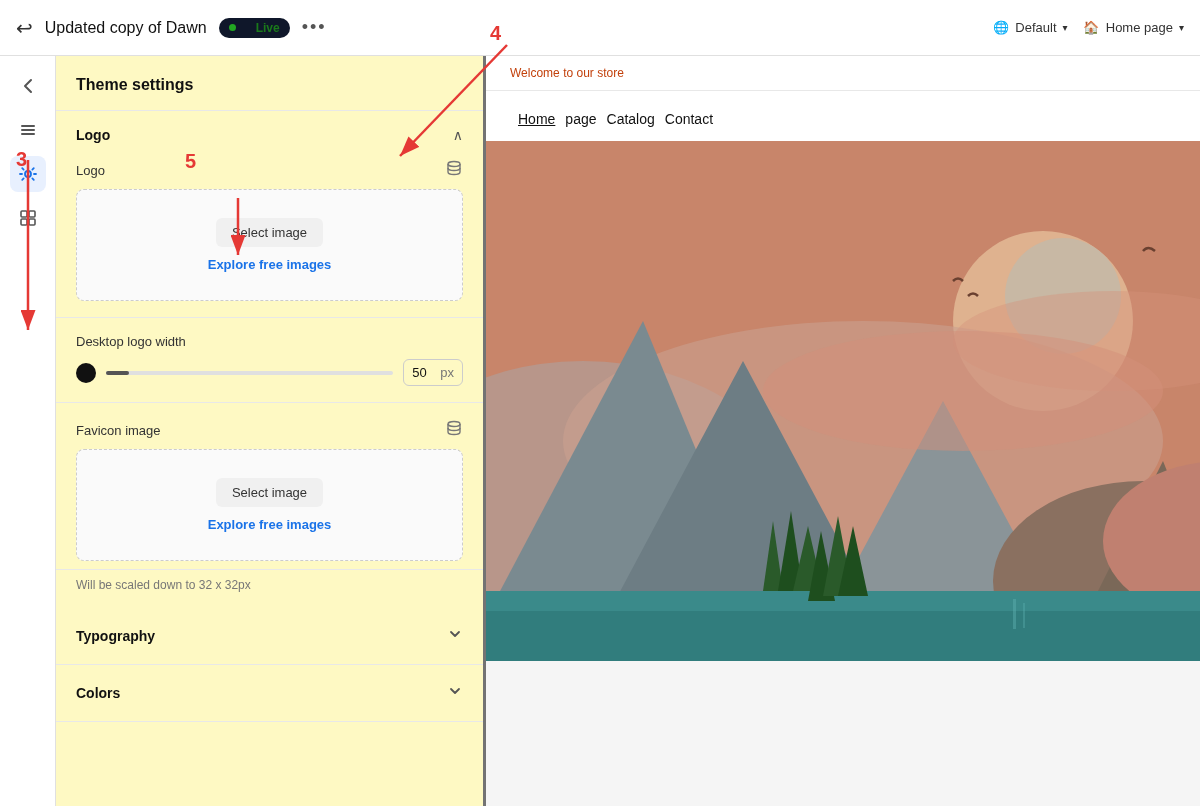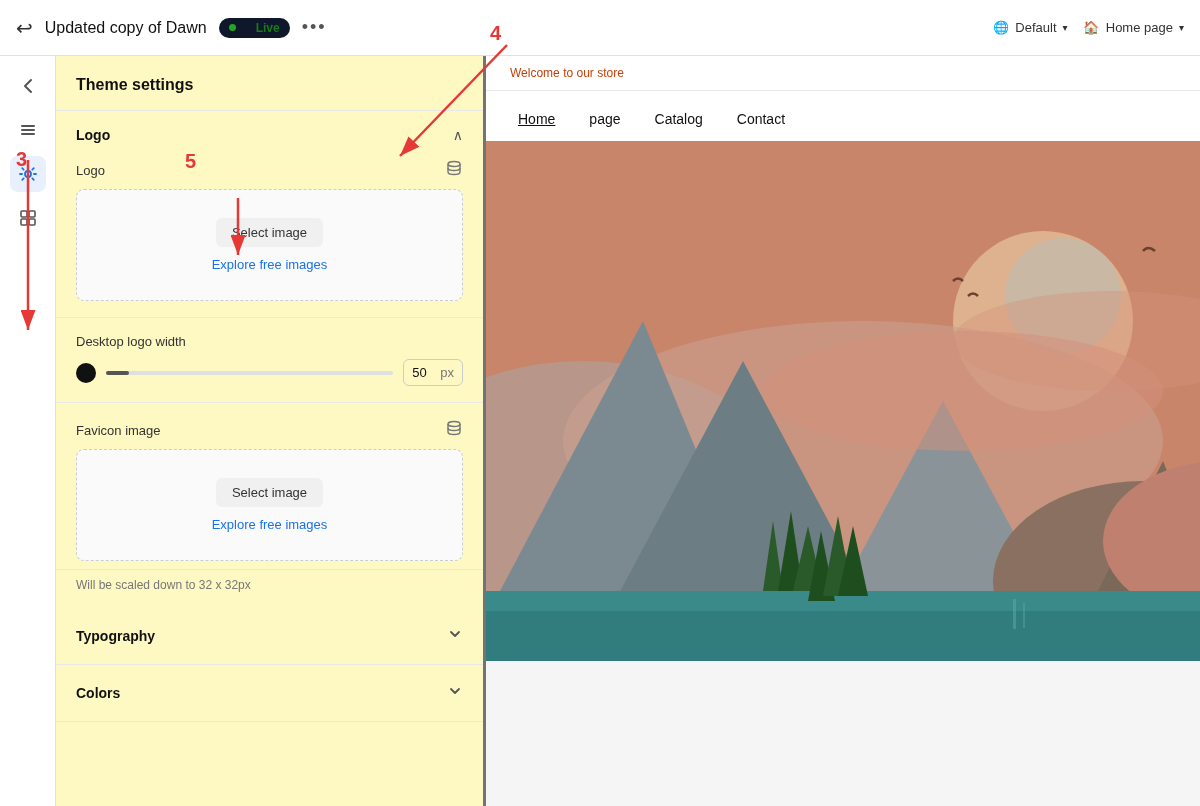--- a/index.html
+++ b/index.html
@@ -70,21 +70,21 @@
     
     .upload-box {
       border: 1.5px dashed #ccc; border-radius: 8px;
       display: flex; flex-direction: column; align-items: center; justify-content: center;
       padding: 28px 20px; gap: 10px; background: #fafafa;
     }
     .select-image-btn {
       background: #f0f0f0; border: none; border-radius: 6px;
       padding: 7px 16px; font-size: 13px; color: #333; cursor: pointer; font-weight: 500;
     }
-    .explore-link { font-size: 13px; color: #1a73e8; cursor: pointer; text-decoration: none; }
+    .explore-link { font-size: 13px; color: #1a73e8; cursor: pointer; text-decoration: none; font-weight: bold; }
 
     
     .width-section { padding: 16px 20px; border-bottom: 1px solid #e8e8e8; }
     .width-label { font-size: 13px; color: #333; margin-bottom: 10px; }
     .slider-row { display: flex; align-items: center; gap: 10px; }
     .slider-circle { width: 20px; height: 20px; background: #111; border-radius: 50%; flex-shrink: 0; }
     .slider-track {
       flex: 1; height: 4px; background: #e0e0e0; border-radius: 2px; position: relative;
     }
     .slider-fill { width: 8%; height: 100%; background: #555; border-radius: 2px; }
@@ -115,21 +115,21 @@
       padding: 10px 24px; font-size: 12px; color: #c2410c; flex-shrink: 0;
     }
     .preview-content { flex: 1; overflow: hidden; position: relative; }
 
     
     .store-header {
       background: #fff; padding: 20px 32px 14px 32px;
       display: flex; align-items: center; gap: 32px;
     }
     .store-title { font-size: 32px; font-weight: 600; color: #111; margin-right: 16px; }
-    .store-nav { display: flex; gap: 34px; align-items: center; }
+    .store-nav { display: flex; gap: 10px; align-items: center; }
     .nav-item { font-size: 14px; color: #111; cursor: pointer; }
     .nav-item.active { text-decoration: underline; }
 
     
     .hero-scene {
       width: 100%; height: 520px; position: relative; overflow: hidden;
     }
 
     
     .hero-svg { width: 100%; height: 100%; }

